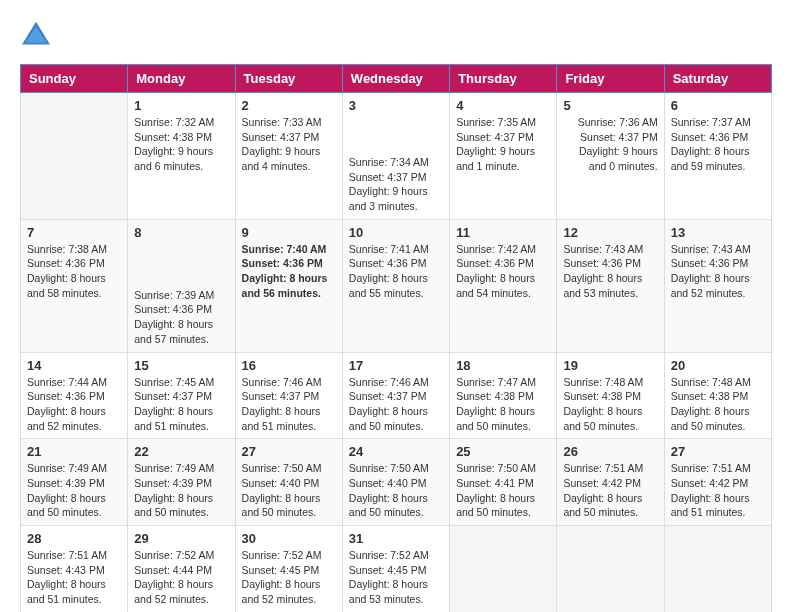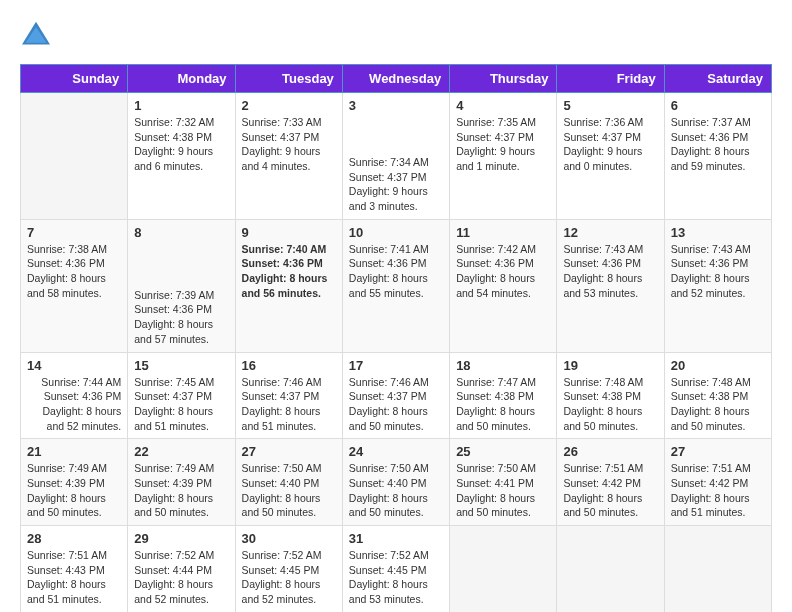--- a/index.html
+++ b/index.html
@@ -43,25 +43,25 @@
     .location-title {
       font-size: 15px;
       color: #555;
     }
     .calendar {
       width: 100%;
       border-collapse: collapse;
       border: 1px solid #ccc;
     }
     .calendar th {
-      background-color: #6d28d9;
+      background-color: #be185d;
       color: #fff;
       font-size: 13px;
       font-weight: bold;
-      text-align: right;
+      text-align: left;
       padding: 6px 8px;
       border: 1px solid #5090cc;
     }
     .calendar td {
       vertical-align: top;
       padding: 5px 6px;
       border: 1px solid #ddd;
       width: 107px;
       min-height: 80px;
       font-size: 11px;
@@ -144,21 +144,21 @@
         </td>
         <td>
           <span class="day-number">4</span>
           <div class="day-info" style="white-space: pre-line;">Sunrise: 7:35 AM
 Sunset: 4:37 PM
 Daylight: 9 hours
 and 1 minute.</div>
         </td>
         <td>
           <span class="day-number">5</span>
-          <div class="day-info" style="white-space: pre-line;">Sunrise: 7:36 AM
+          <div class="day-info" style="white-space: pre-line; text-align: right;">Sunrise: 7:36 AM
 Sunset: 4:37 PM
 Daylight: 9 hours
 and 0 minutes.</div>
         </td>
         <td>
           <span class="day-number">6</span>
           <div class="day-info" style="white-space: pre-line;">Sunrise: 7:37 AM
 Sunset: 4:36 PM
 Daylight: 8 hours
 and 59 minutes.</div>
@@ -211,21 +211,21 @@
           <span class="day-number">13</span>
           <div class="day-info" style="white-space: pre-line;">Sunrise: 7:43 AM
 Sunset: 4:36 PM
 Daylight: 8 hours
 and 52 minutes.</div>
         </td>
       </tr>
       <tr>
         <td>
           <span class="day-number">14</span>
-          <div class="day-info" style="white-space: pre-line; text-align: right;">Sunrise: 7:44 AM
+          <div class="day-info" style="white-space: pre-line;">Sunrise: 7:44 AM
 Sunset: 4:36 PM
 Daylight: 8 hours
 and 52 minutes.</div>
         </td>
         <td>
           <span class="day-number">15</span>
           <div class="day-info" style="white-space: pre-line;">Sunrise: 7:45 AM
 Sunset: 4:37 PM
 Daylight: 8 hours
 and 51 minutes.</div>

